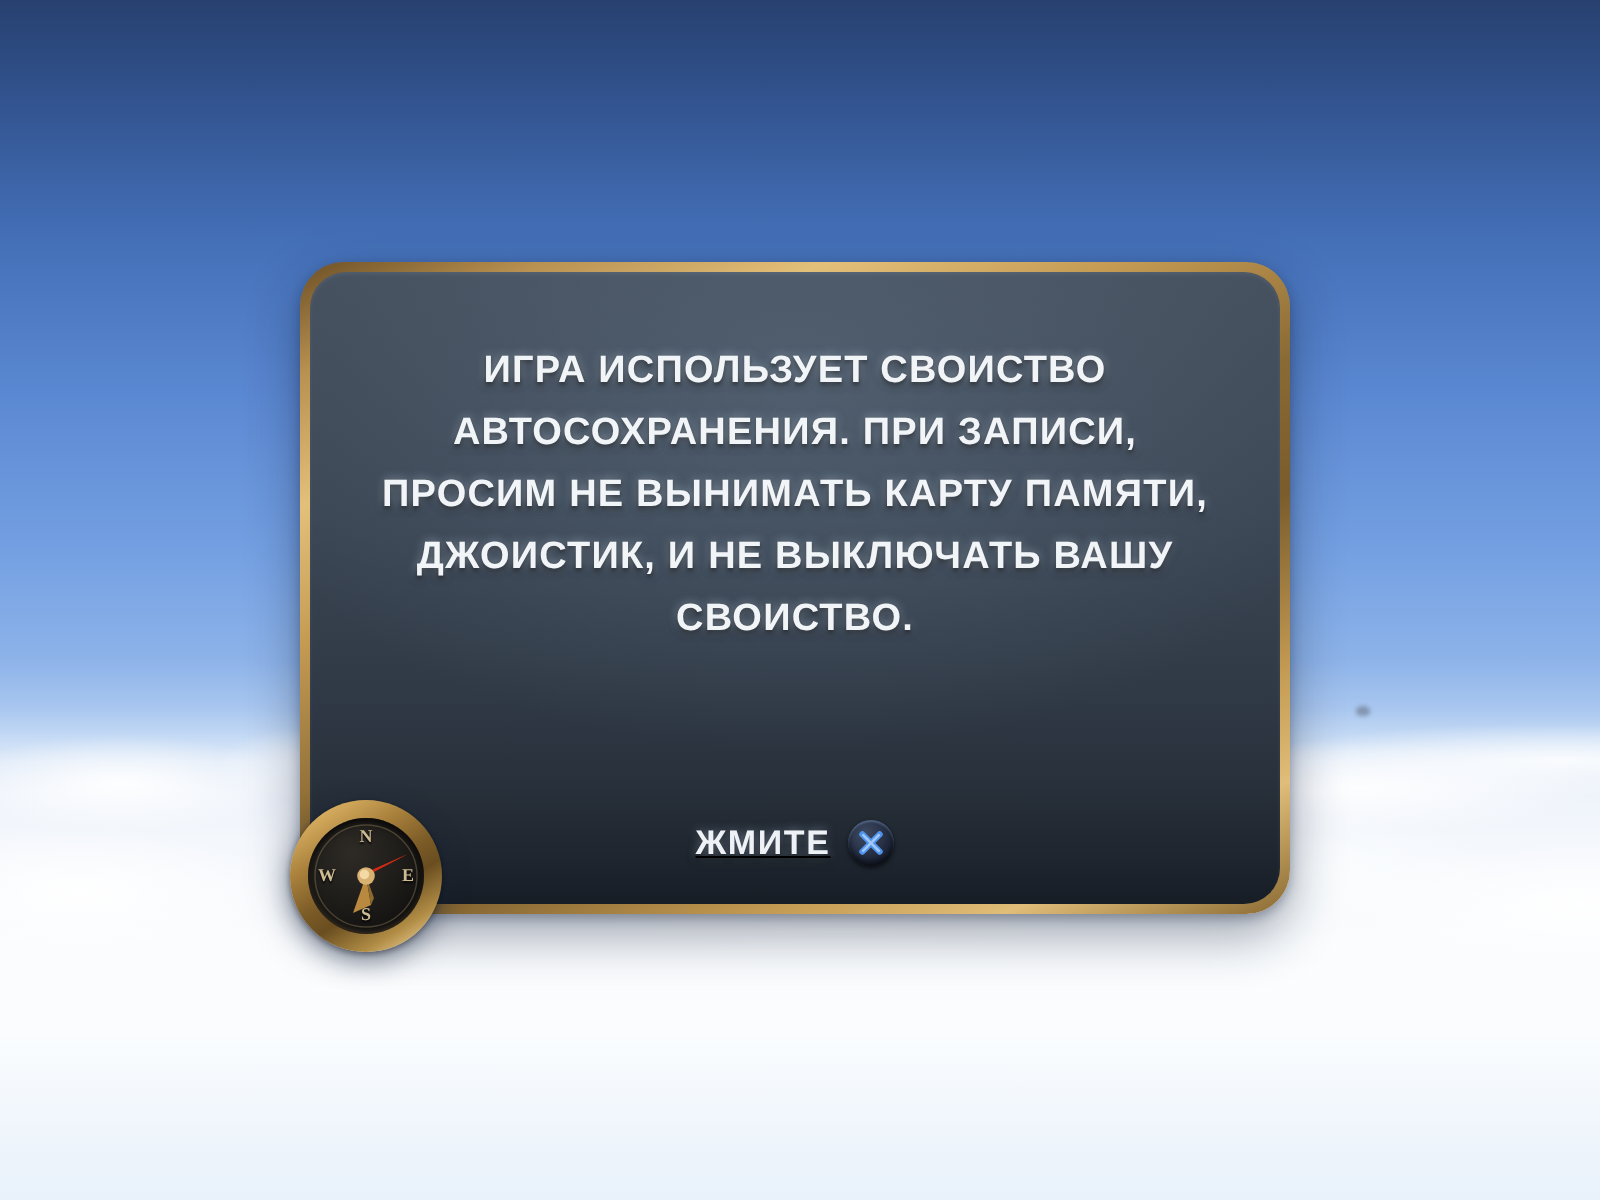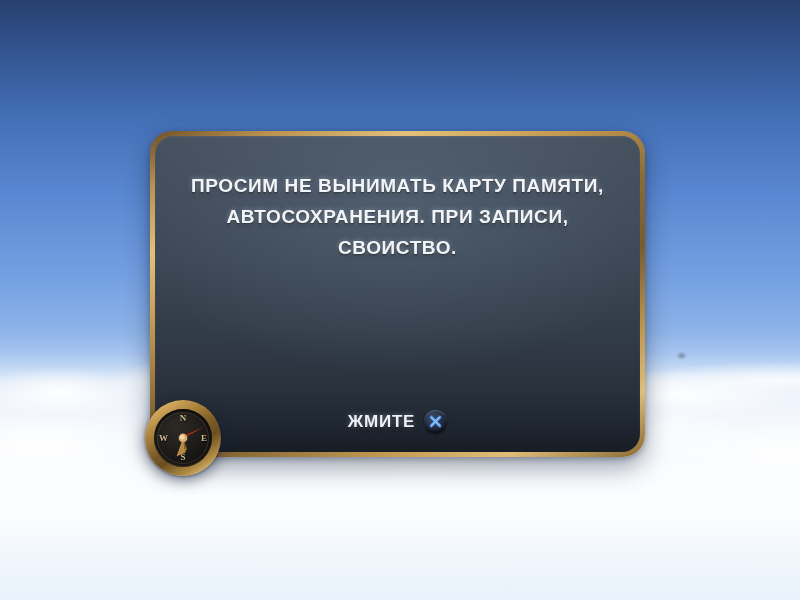--- a/index.html
+++ b/index.html
@@ -135,20 +135,21 @@
 
   
   #prompt-row {
     position:absolute;
     left:0; right:0;
     top:274px;
     display:flex;
     align-items:center;
     justify-content:center;
     gap:9px;
+    text-decoration:underline;
   }
   .prompt-text {
     font-size:17px;
     font-weight:bold;
     letter-spacing:0.8px;
     color:#eef2f6;
     text-shadow:
       0 0 5px rgba(200,222,248,0.5),
       0 1px 2px rgba(0,0,0,0.8),
       0 2px 4px rgba(0,0,0,0.45);
@@ -226,22 +227,24 @@
   <div class="cloudlayer" id="clouds-far"></div>
   <div class="cloudlayer" id="clouds-near"></div>
   <div class="cloudlayer" id="haze-bottom"></div>
 
   <div id="aircraft-speck"></div>
 
   <div id="dialog-panel">
     <div id="panel-inner">
 
       <div id="message-block">
+        <div class="message-line">ИГРА ИСПОЛЬЗУЕТ СВОИСТВО</div>
+        <div class="message-line">АВТОСОХРАНЕНИЯ. ПРИ ЗАПИСИ,</div>
         <div class="message-line">ПРОСИМ НЕ ВЫНИМАТЬ КАРТУ ПАМЯТИ,</div>
-        <div class="message-line">АВТОСОХРАНЕНИЯ. ПРИ ЗАПИСИ,</div>
+        <div class="message-line">ДЖОИСТИК, И НЕ ВЫКЛЮЧАТЬ ВАШУ</div>
         <div class="message-line">СВОИСТВО.</div>
       </div>
 
       <div id="prompt-row">
         <span class="prompt-text">ЖМИТЕ</span>
 
         <span id="cross-button-icon">
           <svg width="23" height="23" viewBox="0 0 23 23" aria-hidden="true">
             <g stroke="#4f94ec" stroke-width="3.1" stroke-linecap="round">
               <line x1="7.2" y1="7.2" x2="15.8" y2="15.8"></line>

